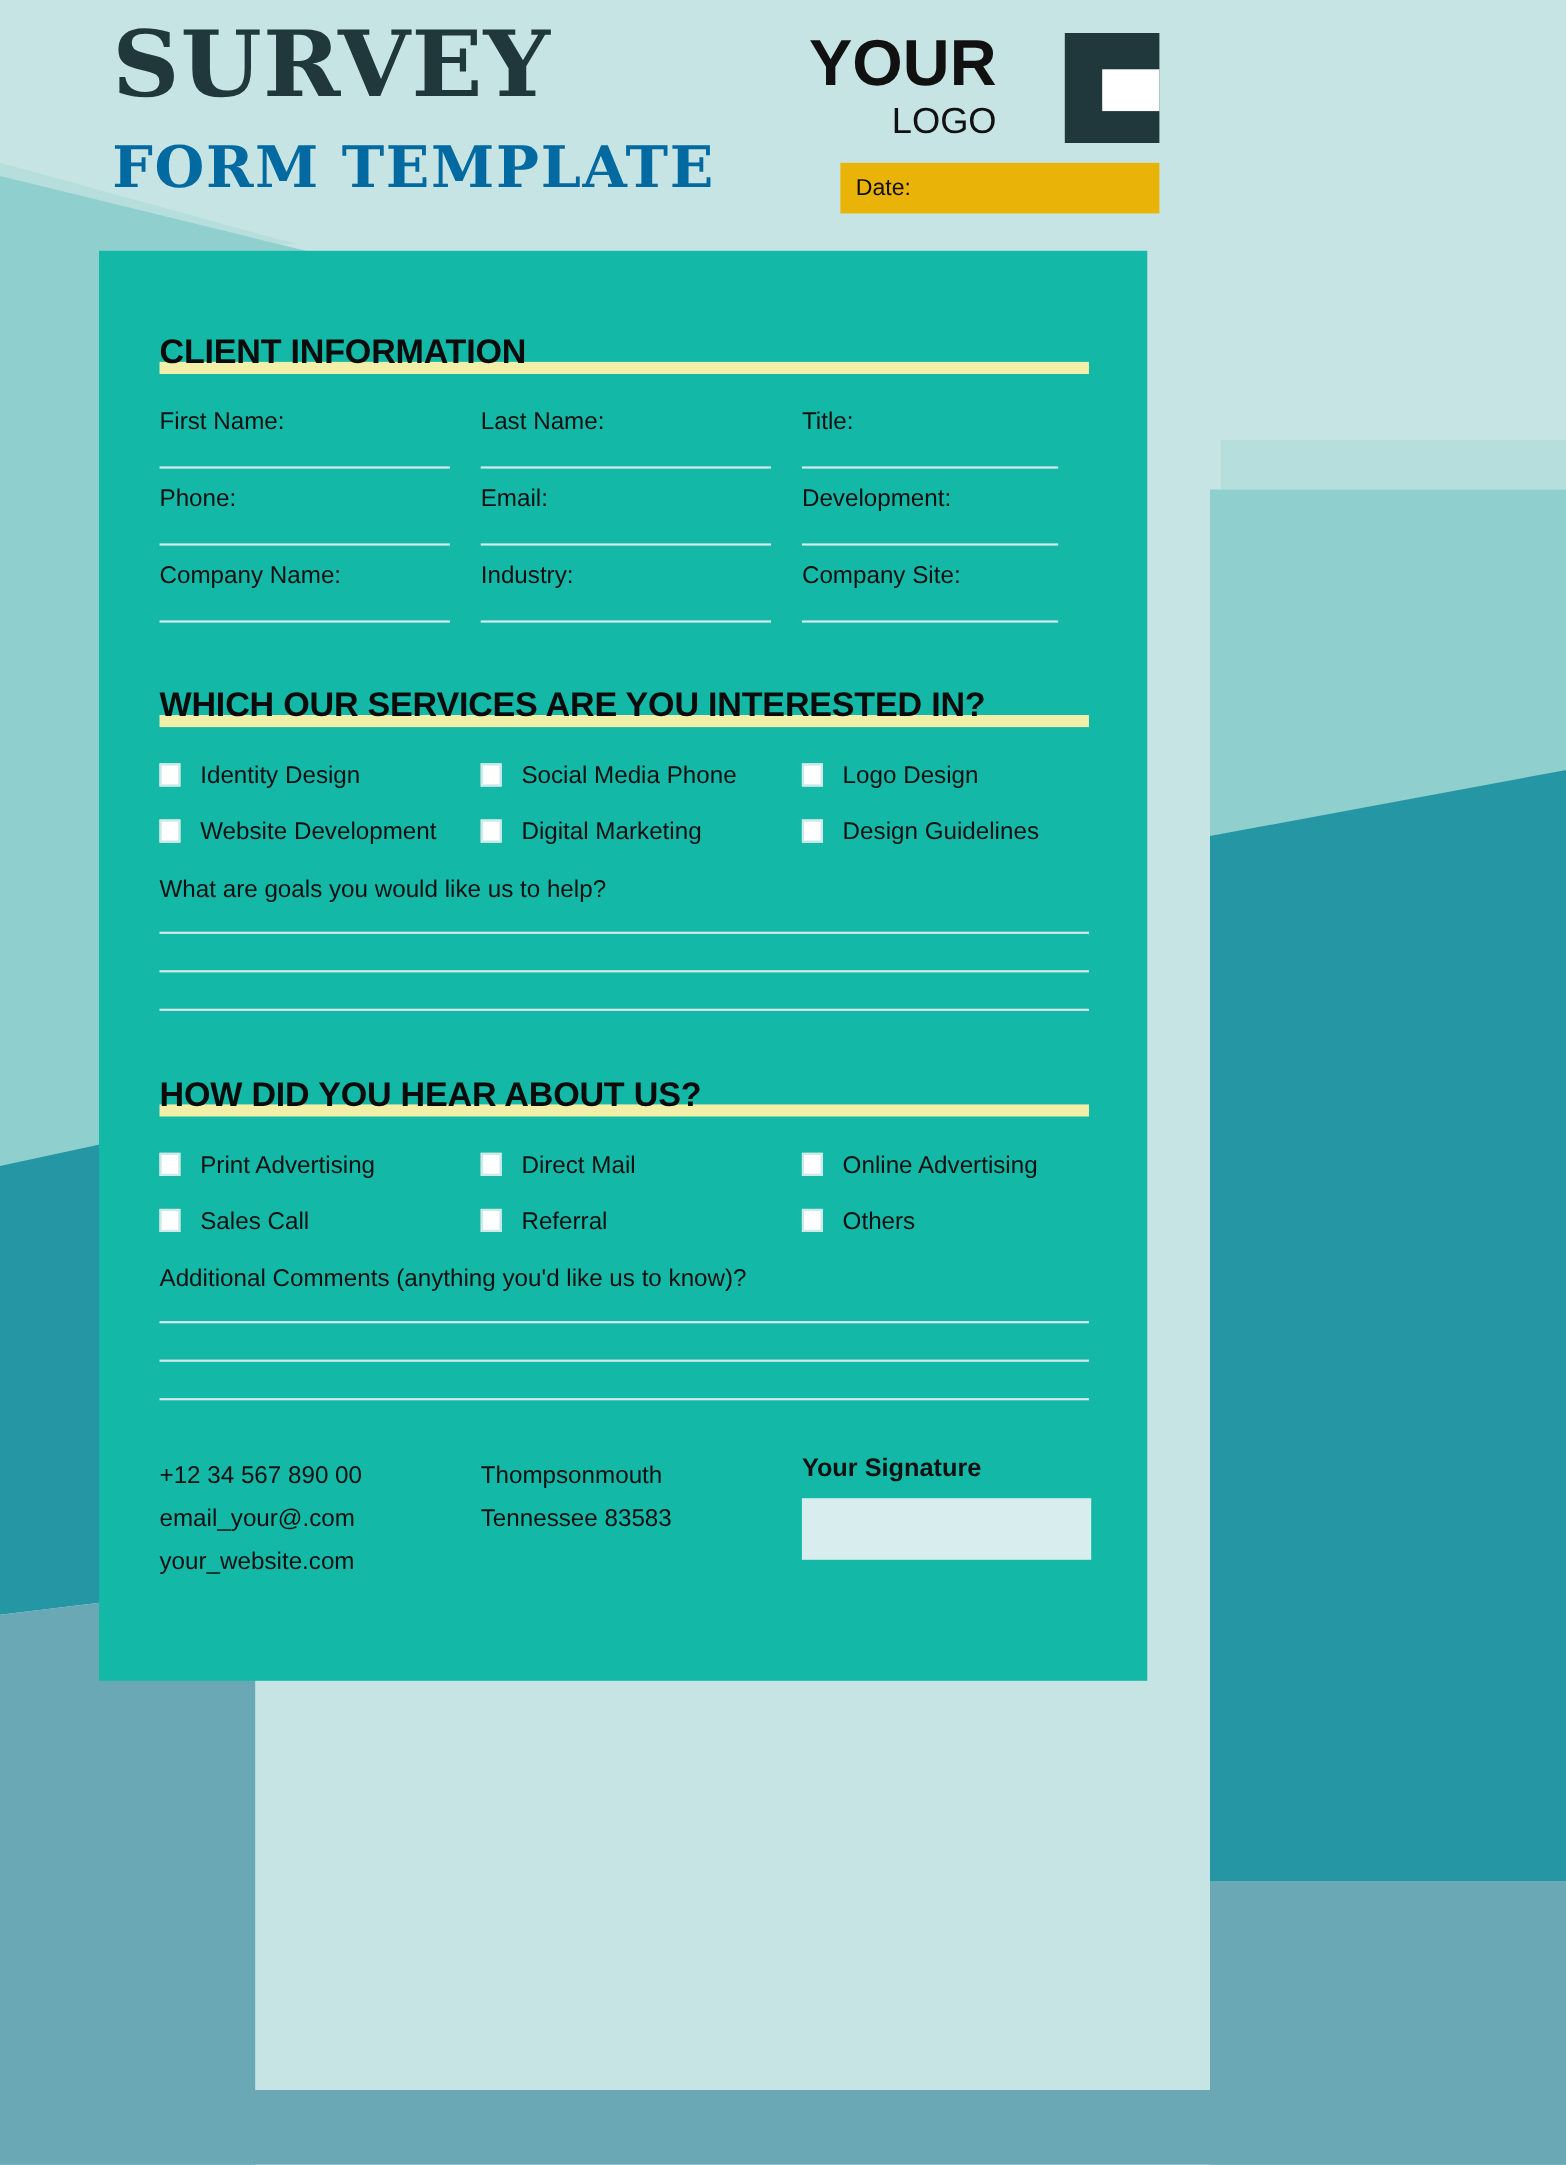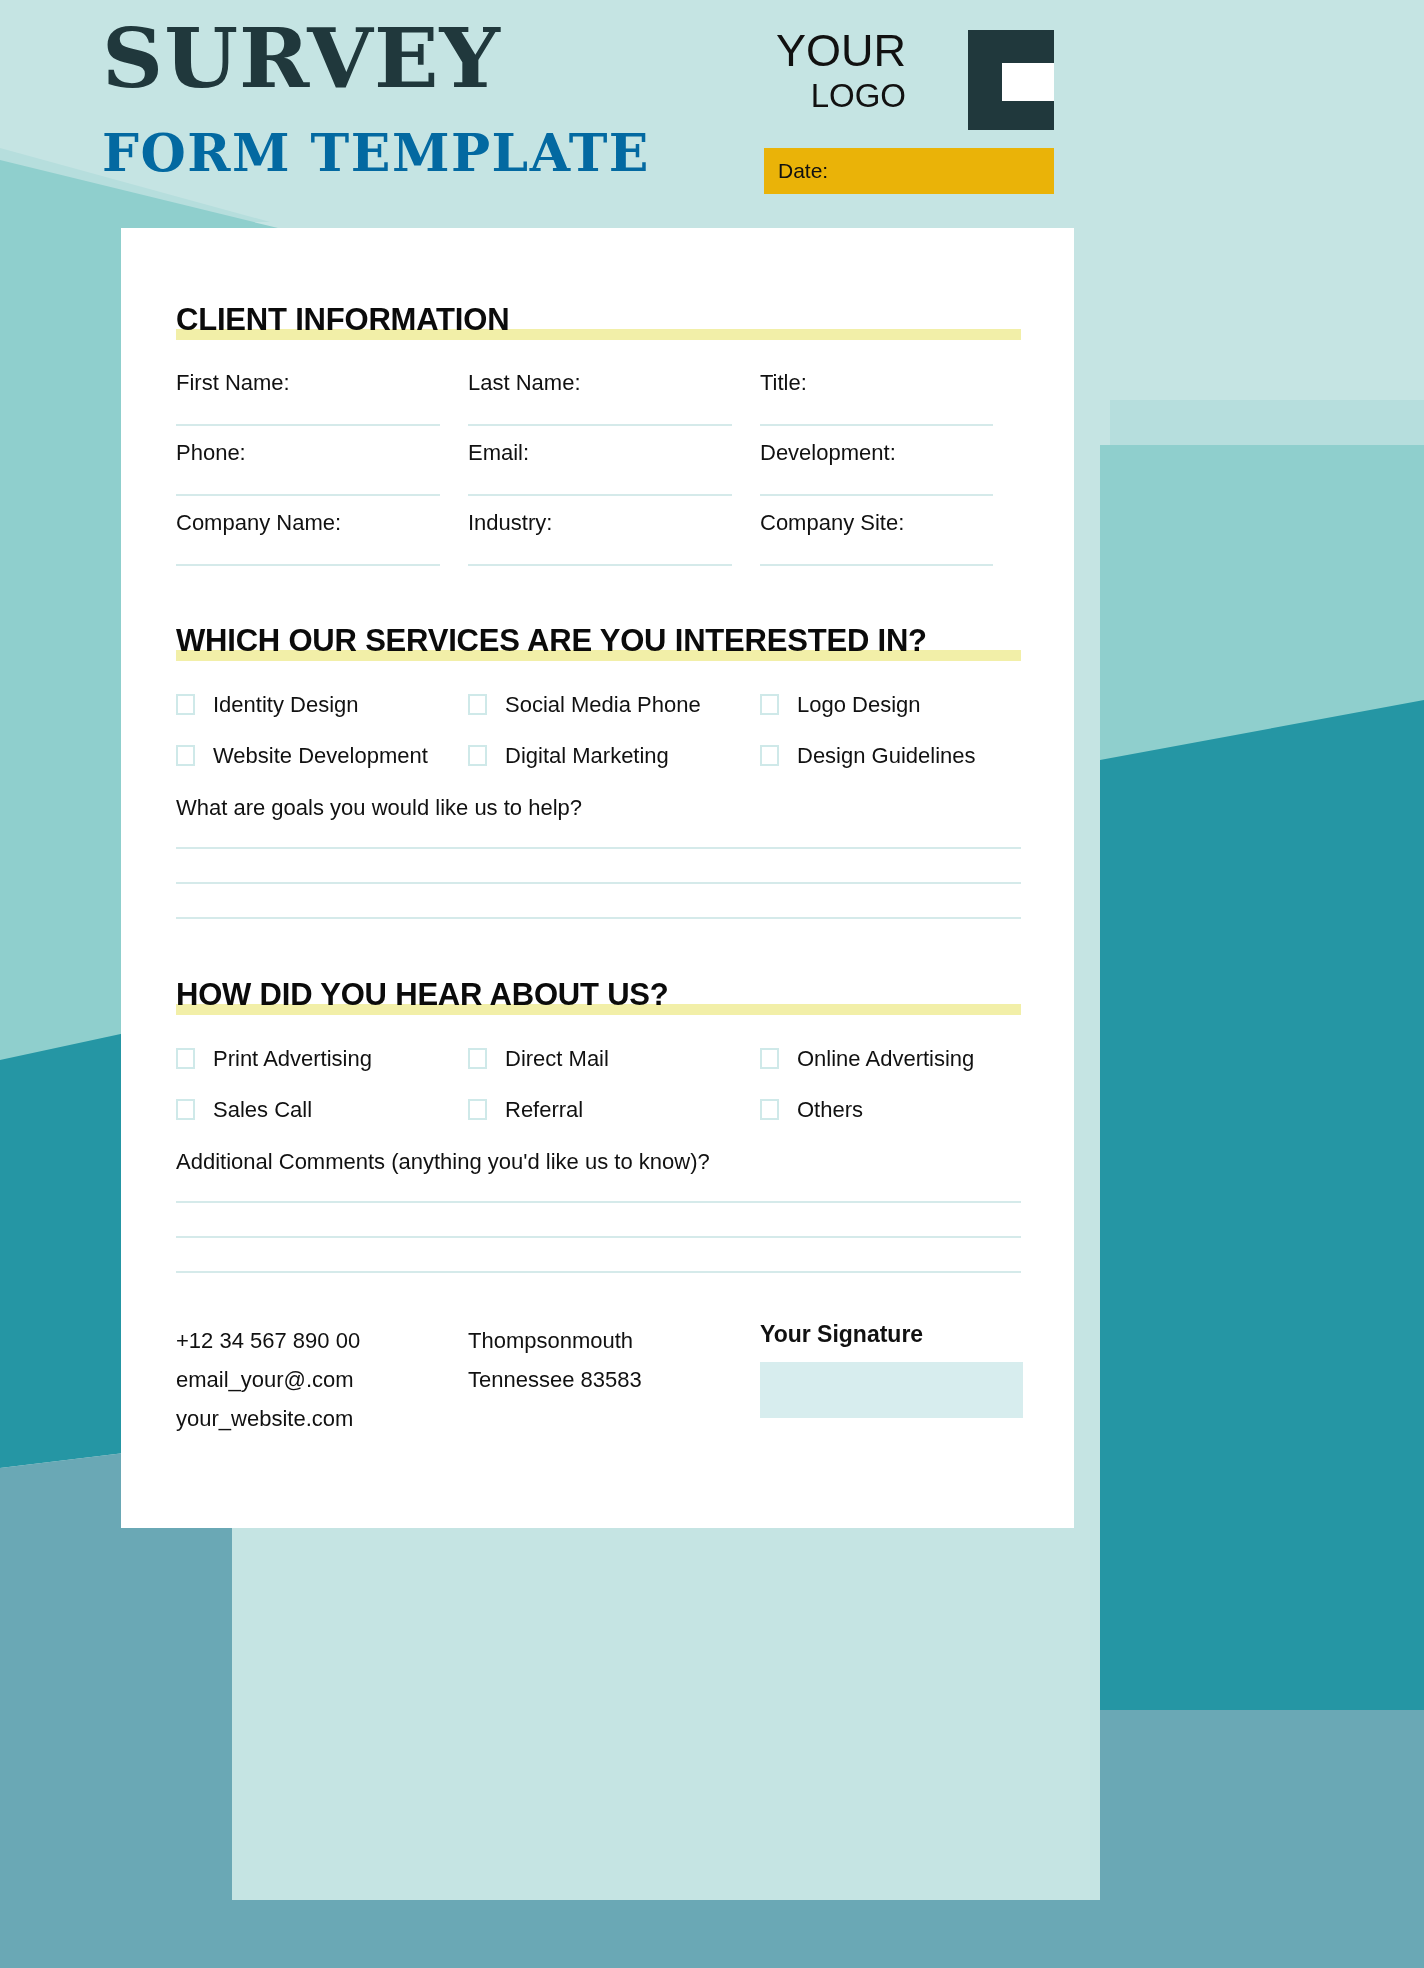--- a/index.html
+++ b/index.html
@@ -72,22 +72,22 @@
   .logo-text {
     position: absolute;
     right: 148px;
     top: 0;
     text-align: right;
     color: #111;
     line-height: 1;
   }
 
   .logo-your {
-    font-size: 45px;
-    font-weight: 400;
+    font-size: 59px;
+    font-weight: 700;
     letter-spacing: 0px;
     display: block;
   }
 
   .logo-logo {
     font-size: 33px;
     font-weight: 400;
     letter-spacing: 0px;
     display: block;
     margin-top: 6px;
@@ -125,24 +125,23 @@
     color: #111;
   }
 
   
   .page {
     position: absolute;
     left: 90px;
     top: 228px;
     width: 953px;
     height: 1300px;
-    background: #ffffff;
+    background: #14b8a6;
     z-index: 2;
     padding: 0;
-    margin-left: 31px;
   }
 
   .inner {
     position: absolute;
     left: 55px;
     top: 0;
     width: 845px;
   }
 
   

